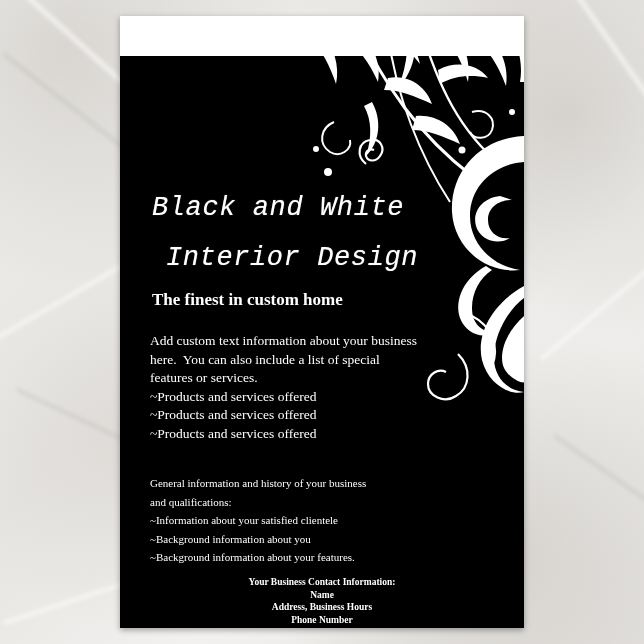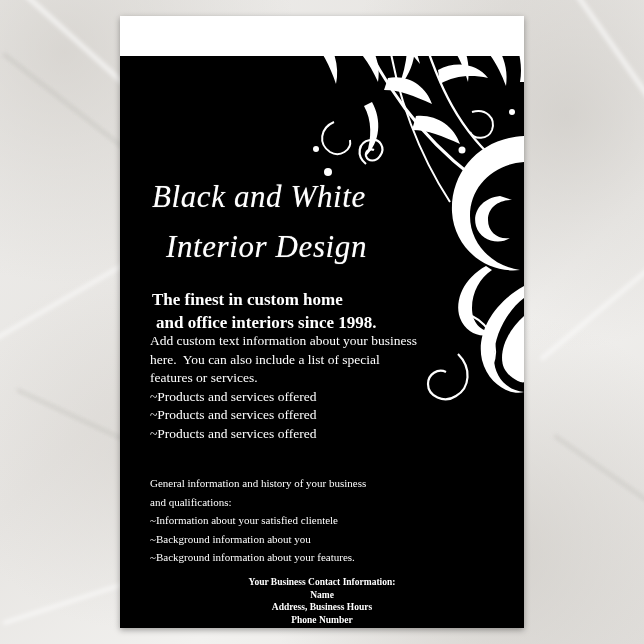--- a/index.html
+++ b/index.html
@@ -67,25 +67,25 @@
     pointer-events: none;
   }
 
   
   .txt {
     position: absolute;
     color: #ffffff;
   }
   #headline {
     left: 32px;
-    top: 160px;
+    top: 172px;
     width: 330px;
-    font-family: Liberation Serif, serif;
+    font-family: Liberation Mono, monospace;
     font-style: italic;
-    font-size: 31px;
+    font-size: 27px;
     line-height: 41px;
     letter-spacing: 0.6px;
     text-shadow: 0 0 1px rgba(255,255,255,0.5);
   }
   #headline .ln { display: block; }
   #headline .ln2 { margin-left: 14px; margin-top: 9px; }
 
   #tagline {
     left: 32px;
     top: 265px;
@@ -185,21 +185,20 @@
       </g>
     </svg>
 
     <div id="headline" class="txt">
       <span class="ln ln1">Black and White</span>
       <span class="ln ln2">Interior Design</span>
     </div>
 
     <div id="tagline" class="txt">
       <span class="ln ln1">The finest in custom home</span>
-      <span class="ln ln2">and office interiors since 1998.</span>
     </div>
 
     <div id="body-a" class="txt">
       <span class="line">Add custom text information about your business</span>
       <span class="line">here.  You can also include a list of special</span>
       <span class="line">features or services.</span>
       <span class="line">~Products and services offered</span>
       <span class="line">~Products and services offered</span>
       <span class="line">~Products and services offered</span>
     </div>

